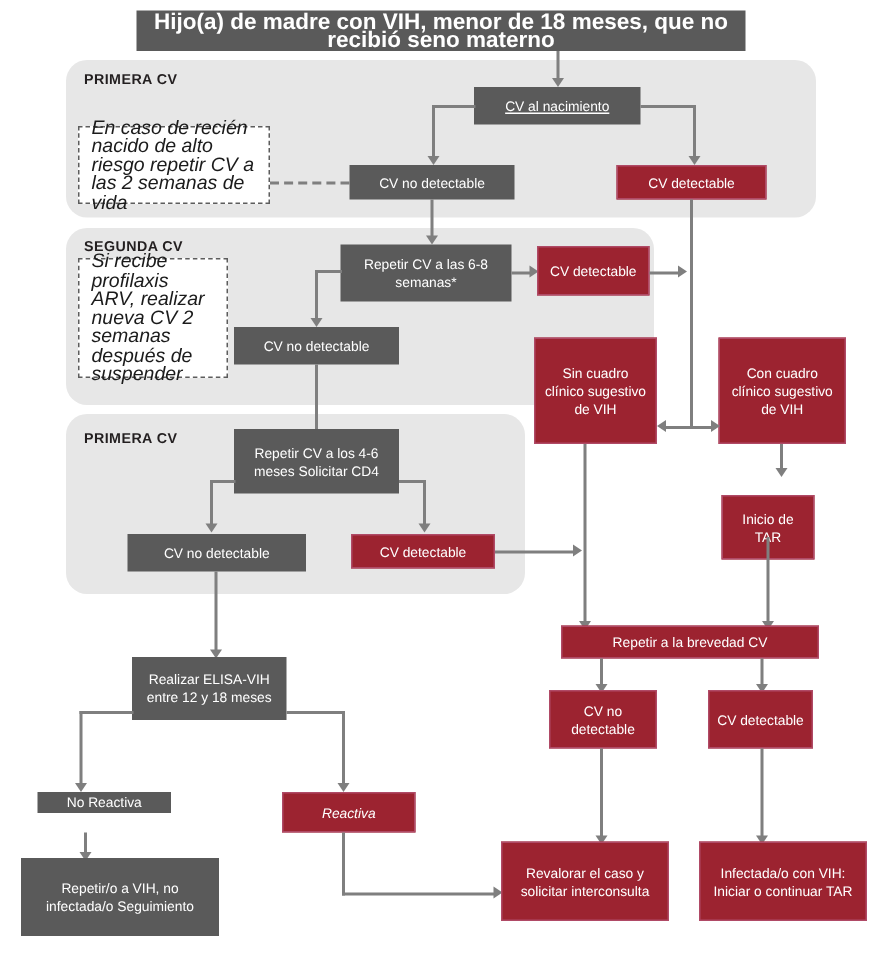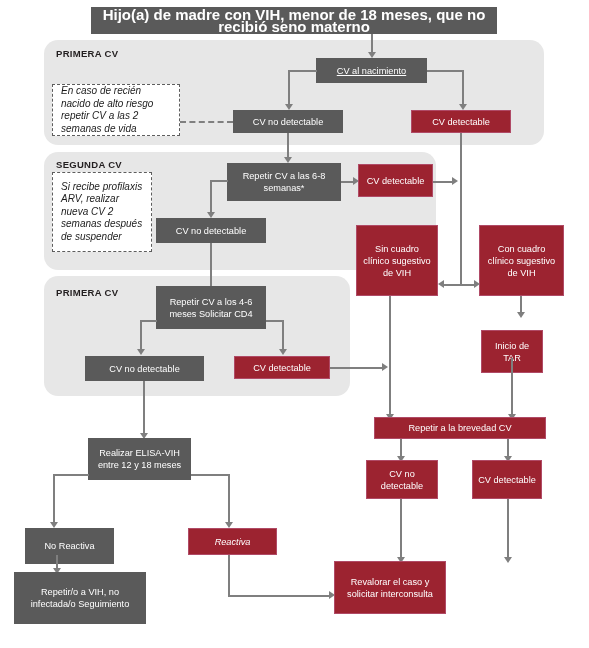--- a/index.html
+++ b/index.html
@@ -30,21 +30,21 @@
   .note {
     position: absolute;
     background: #ffffff;
     border: 1.6px dashed #5d5d5d;
     display: flex;
     align-items: center;
     padding: 5px 8px;
   }
   .note span {
     font-style: italic;
-    font-size: 10px;
+    font-size: 13px;
     line-height: 12.5px;
     color: #1b1b1b;
   }
 
   
   .box {
     position: absolute;
     display: flex;
     align-items: center;
     justify-content: center;
@@ -195,30 +195,31 @@
   <div class="arrow down" style="left:397px; top:557px;"></div>
 
   <div class="ln vl" style="left:507px; top:499px; height:60px;"></div>
   <div class="arrow down" style="left:504px; top:557px;"></div>
 
   <div class="box gray" style="left:88px; top:438px; width:103px; height:42px;">Realizar ELISA-VIH entre 12 y 18 meses</div>
 
   <div class="ln hl" style="left:53px; top:474px; width:36px;"></div>
   <div class="ln vl" style="left:53px; top:474px; height:50px;"></div>
   <div class="arrow down" style="left:50px; top:522px;"></div>
-  <div class="box gray" style="left:25px; top:528px; width:89px; height:36px;">No Reactiva</div>
+  <div class="box gray" style="left:25px; top:528px; width:89px; height:14px;">No Reactiva</div>
 
   <div class="ln hl" style="left:191px; top:474px; width:39px;"></div>
   <div class="ln vl" style="left:228px; top:474px; height:50px;"></div>
   <div class="arrow down" style="left:225px; top:522px;"></div>
   <div class="box red" style="left:188px; top:528px; width:89px; height:27px;font-style:italic;">Reactiva</div>
 
   <div class="ln vl" style="left:56px; top:555px; height:15px;"></div>
   <div class="arrow down" style="left:53px; top:568px;"></div>
   <div class="box gray" style="left:14px; top:572px; width:132px; height:52px;">Repetir/o a VIH, no infectada/o Seguimiento</div>
 
   <div class="ln vl" style="left:228px; top:555px; height:42px;"></div>
   <div class="ln hl" style="left:228px; top:595px; width:103px;"></div>
   <div class="arrow right" style="left:329px; top:591px;"></div>
 
   <div class="box red" style="left:334px; top:561px; width:112px; height:53px;">Revalorar el caso y solicitar interconsulta</div>
+  <div class="box red" style="left:466px; top:561px; width:112px; height:53px;">Infectada/o con VIH: Iniciar o continuar TAR</div>
 
 </div>
 
 </body></html>

